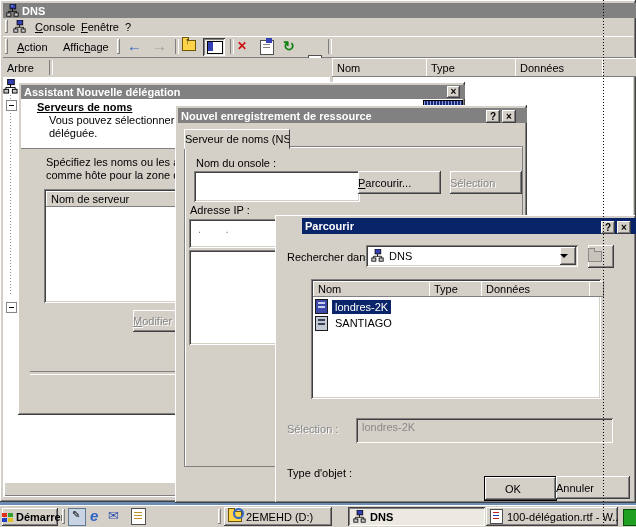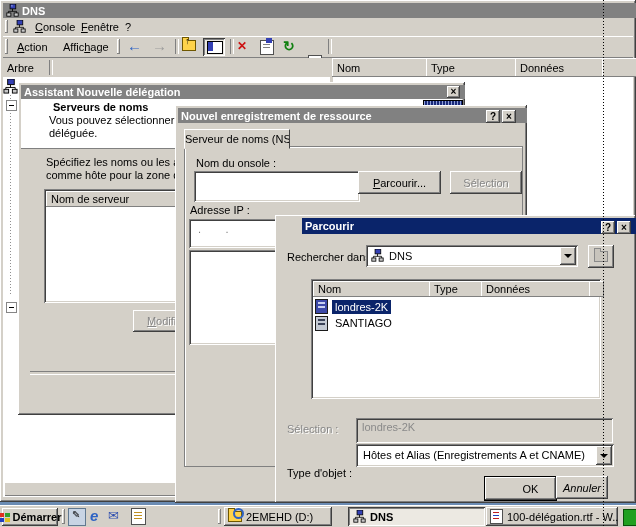--- a/index.html
+++ b/index.html
@@ -3,21 +3,21 @@
 <meta charset="utf-8">
 <style>
   html,body{margin:0;padding:0;background:#585858;}
   #screen{position:relative;width:636px;height:527px;overflow:hidden;background:#6B8CB4;
           font-family:"Liberation Sans",sans-serif;font-size:11px;color:#000;
           -webkit-font-smoothing:none;}
   .abs{position:absolute;}
   .chrome{background:#D4D0C8;}
   .raised{background:#D4D0C8;box-shadow:inset -1px -1px #404040,inset 1px 1px #FFF,inset -2px -2px #808080,inset 2px 2px #D4D0C8;}
   .btn{background:#D4D0C8;box-shadow:inset -1px -1px #404040,inset 1px 1px #FFF,inset -2px -2px #808080;
-       display:flex;align-items:center;justify-content:center;white-space:nowrap;cursor:default;}
+       display:flex;align-items:center;white-space:nowrap;cursor:default;}
   .btn-default{border:1px solid #000;padding-left:20px;}
   .pressed{box-shadow:inset 1px 1px #404040,inset -1px -1px #FFF,inset 2px 2px #808080;background:#ECE9E2;}
   .sunken{background:#FFF;box-shadow:inset 1px 1px #808080,inset -1px -1px #FFF,inset 2px 2px #404040,inset -2px -2px #D4D0C8;}
   .titlebar{display:flex;align-items:center;gap:3px;padding-left:3px;color:#FFF;font-weight:bold;overflow:hidden;white-space:nowrap;}
   .tb-inactive{background:#818181;}
   .tb-active{background:#0A246A;}
   .tbtn{background:#D4D0C8;box-shadow:inset -1px -1px #404040,inset 1px 1px #FFF,inset -2px -2px #808080;
         color:#000;font-weight:bold;font-size:10px;line-height:10px;display:flex;align-items:center;justify-content:center;}
   .colhdr{background:#D4D0C8;box-shadow:inset -1px -1px #808080,inset 1px 1px #FFF;display:flex;align-items:center;padding-left:5px;overflow:hidden;}
   .etchedh{border-top:1px solid #808080;border-bottom:1px solid #FFF;}
@@ -140,21 +140,21 @@
     <div class="abs" style="left:4px;top:482px;width:324px;height:14px;background:#D4D0C8;box-shadow:inset 1px 1px #FFF,inset -1px -1px #808080;"></div>
   </div>
 
   <div class="abs raised" style="left:18px;top:82px;width:447px;height:333px;z-index:10;">
     <div class="abs titlebar tb-inactive" style="left:3px;top:3px;width:441px;height:14px;">
       <span>Assistant Nouvelle délégation</span>
     </div>
     <div class="abs tbtn" style="left:429px;top:4px;width:13px;height:12px;">×</div>
 
     <div class="abs" style="left:3px;top:17px;width:441px;height:49px;background:#FFF;border-bottom:1px solid #808080;">
-      <span class="abs lbl" style="left:32px;top:2px;font-weight:bold;">Serveurs de noms</span>
+      <span class="abs lbl" style="left:16px;top:2px;font-weight:bold;text-decoration:underline;">Serveurs de noms</span>
       <span class="abs lbl" style="left:28px;top:15px;">Vous pouvez sélectionner u</span>
       <span class="abs lbl" style="left:28px;top:28px;">déléguée.</span>
       <div class="abs wizgraphic" style="left:402px;top:1px;width:38px;height:13px;"></div>
     </div>
 
     <span class="abs lbl" style="left:28px;top:74px;">Spécifiez les noms ou les a</span>
     <span class="abs lbl" style="left:28px;top:87px;">comme hôte pour la zone d</span>
 
     <div class="abs sunken" style="left:26px;top:107px;width:304px;height:114px;">
       <div class="abs colhdr" style="left:2px;top:2px;width:300px;height:16px;">Nom de serveur</div>
@@ -235,29 +235,23 @@
       <div class="abs" style="left:4px;top:37px;display:flex;gap:4px;">
         <div class="server"></div>
         <span style="padding:1px 3px;">SANTIAGO</span>
       </div>
     </div>
 
     <span class="abs lbl disabled" style="left:12px;top:208px;">Sélection :</span>
     <div class="abs" style="left:81px;top:203px;width:245px;height:19px;background:#D4D0C8;box-shadow:inset 1px 1px #808080,inset -1px -1px #FFF,inset 2px 2px #404040;padding:3px 6px;color:#8A8A8A;">londres-2K</div>
 
     <span class="abs lbl" style="left:12px;top:252px;">Type d'objet :</span>
-    <div class="abs sunken" style="left:81px;top:229px;width:258px;height:23px;">
-      <span class="abs nowrap" style="left:7px;top:5px;width:225px;">Hôtes et Alias (Enregistrements A et CNAME)</span>
-      <div class="abs btn" style="left:240px;top:2px;width:16px;height:19px;">
-        <div class="arrow-dn"></div>
-      </div>
-    </div>
 
     <div class="abs btn btn-default" style="left:209px;top:261px;width:51px;height:23px;">OK</div>
-    <div class="abs btn" style="left:281px;top:261px;width:52px;height:23px;font-style:italic;">Annuler</div>
+    <div class="abs btn" style="left:281px;top:261px;width:74px;height:23px;">Annuler</div>
   </div>
 
   <div class="abs chrome" style="left:0;top:505px;width:636px;height:22px;border-top:1px solid #FFF;z-index:40;">
     <div class="abs btn" style="left:2px;top:2px;width:56px;height:18px;gap:3px;font-weight:bold;">
       <span class="flag">
           <i style="background:#E03020;"></i>
           <i style="background:#30A030;"></i>
           <i style="background:#2040C0;"></i>
           <i style="background:#E0C020;"></i>
         </span>

